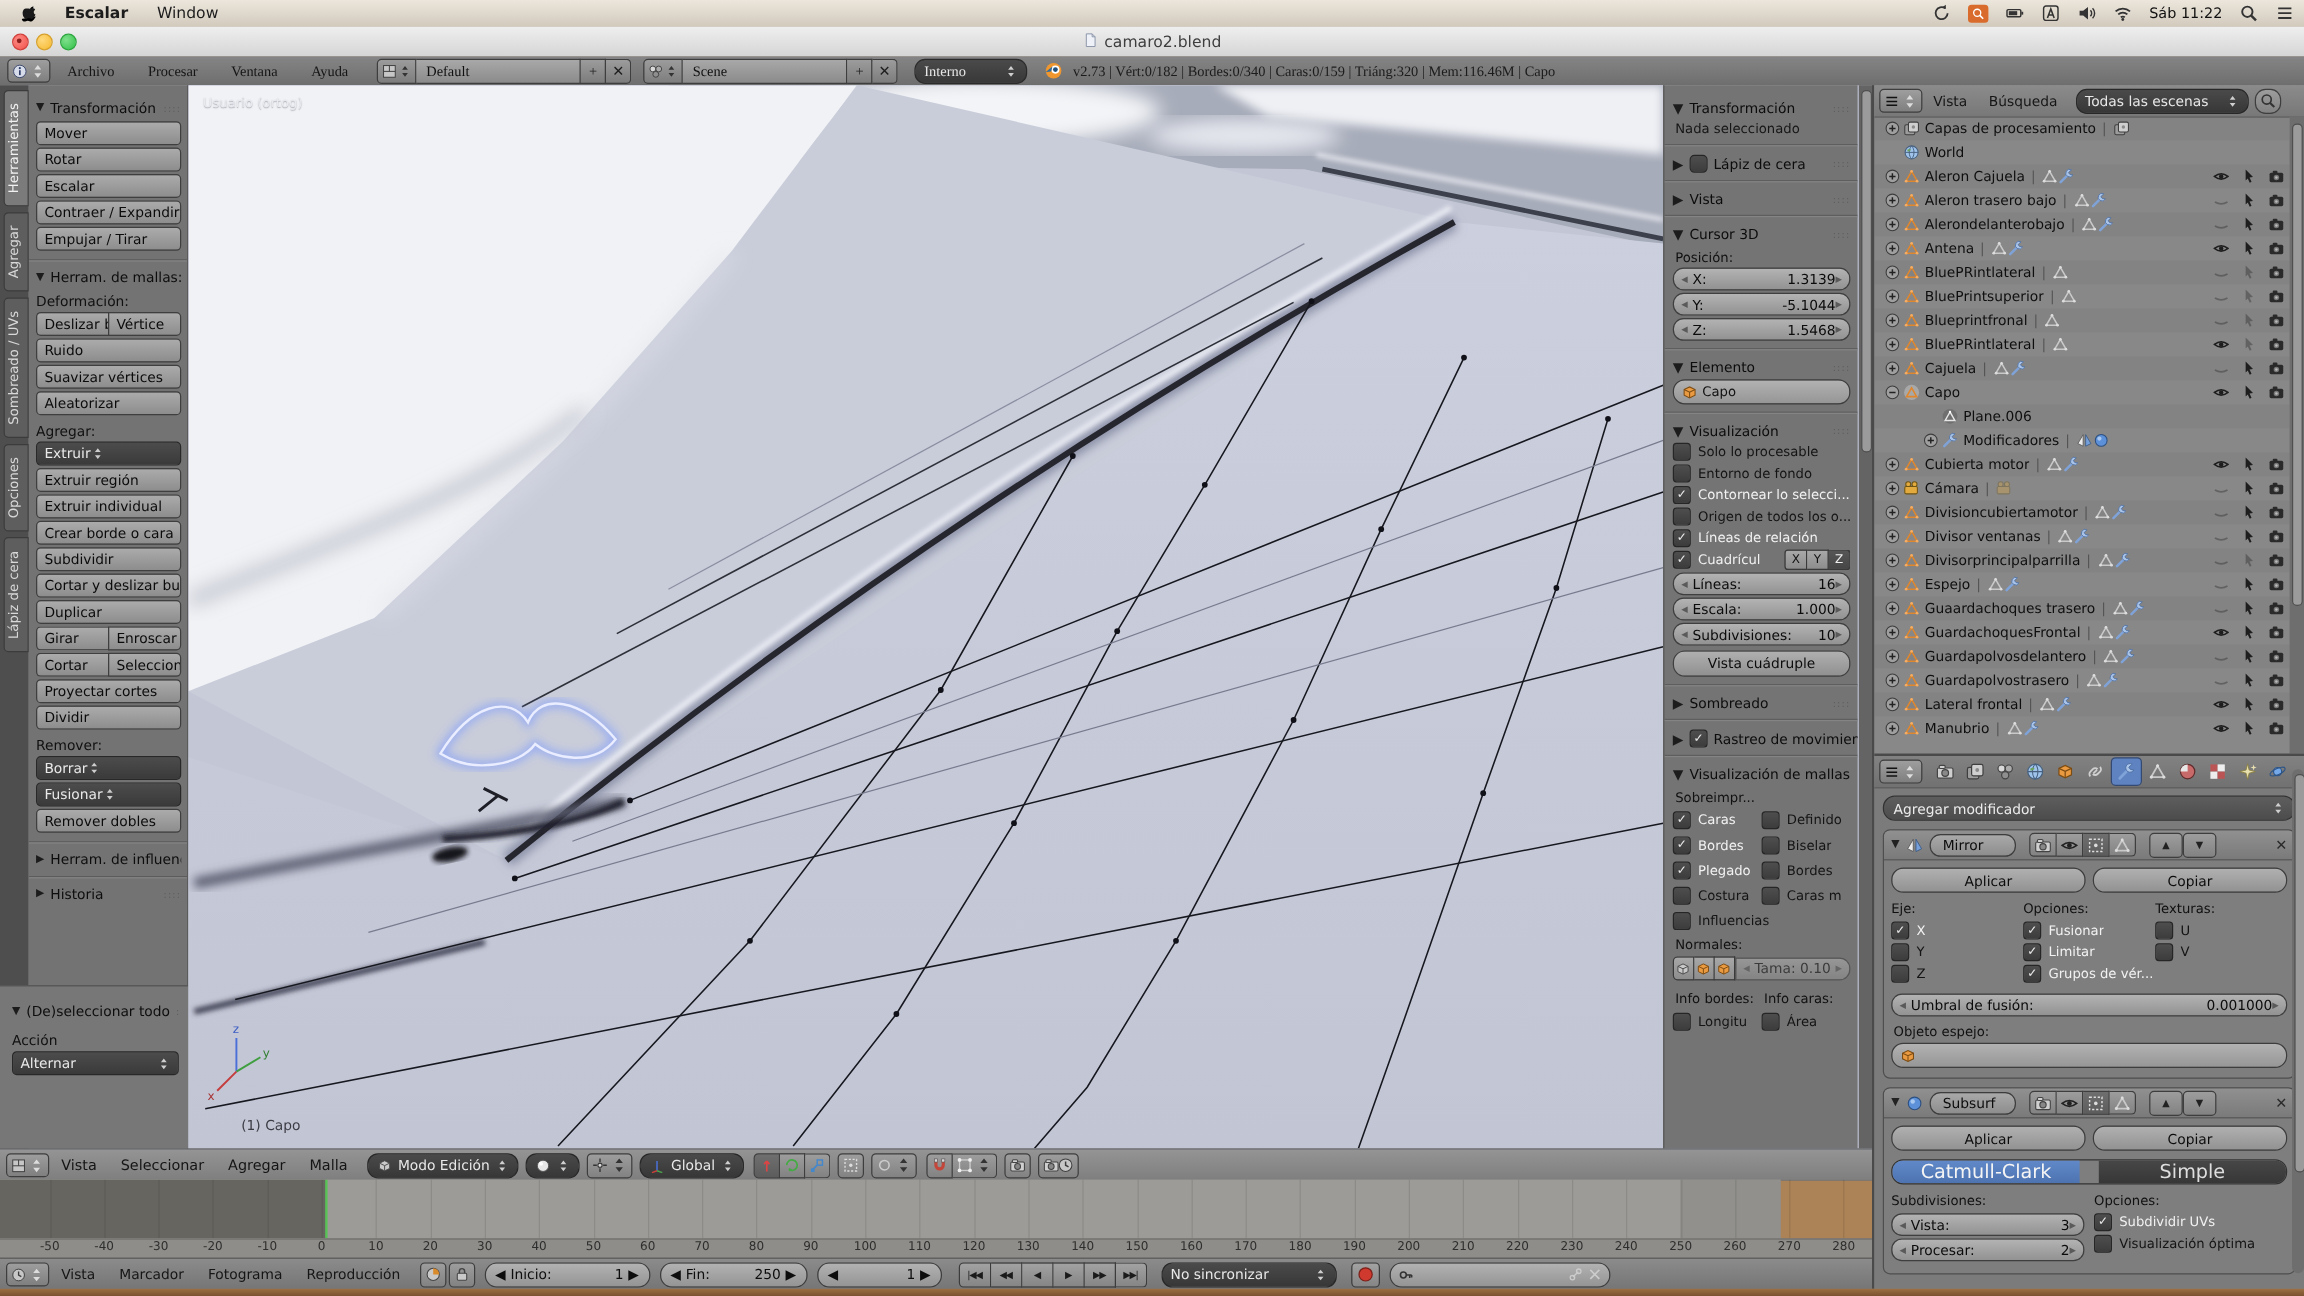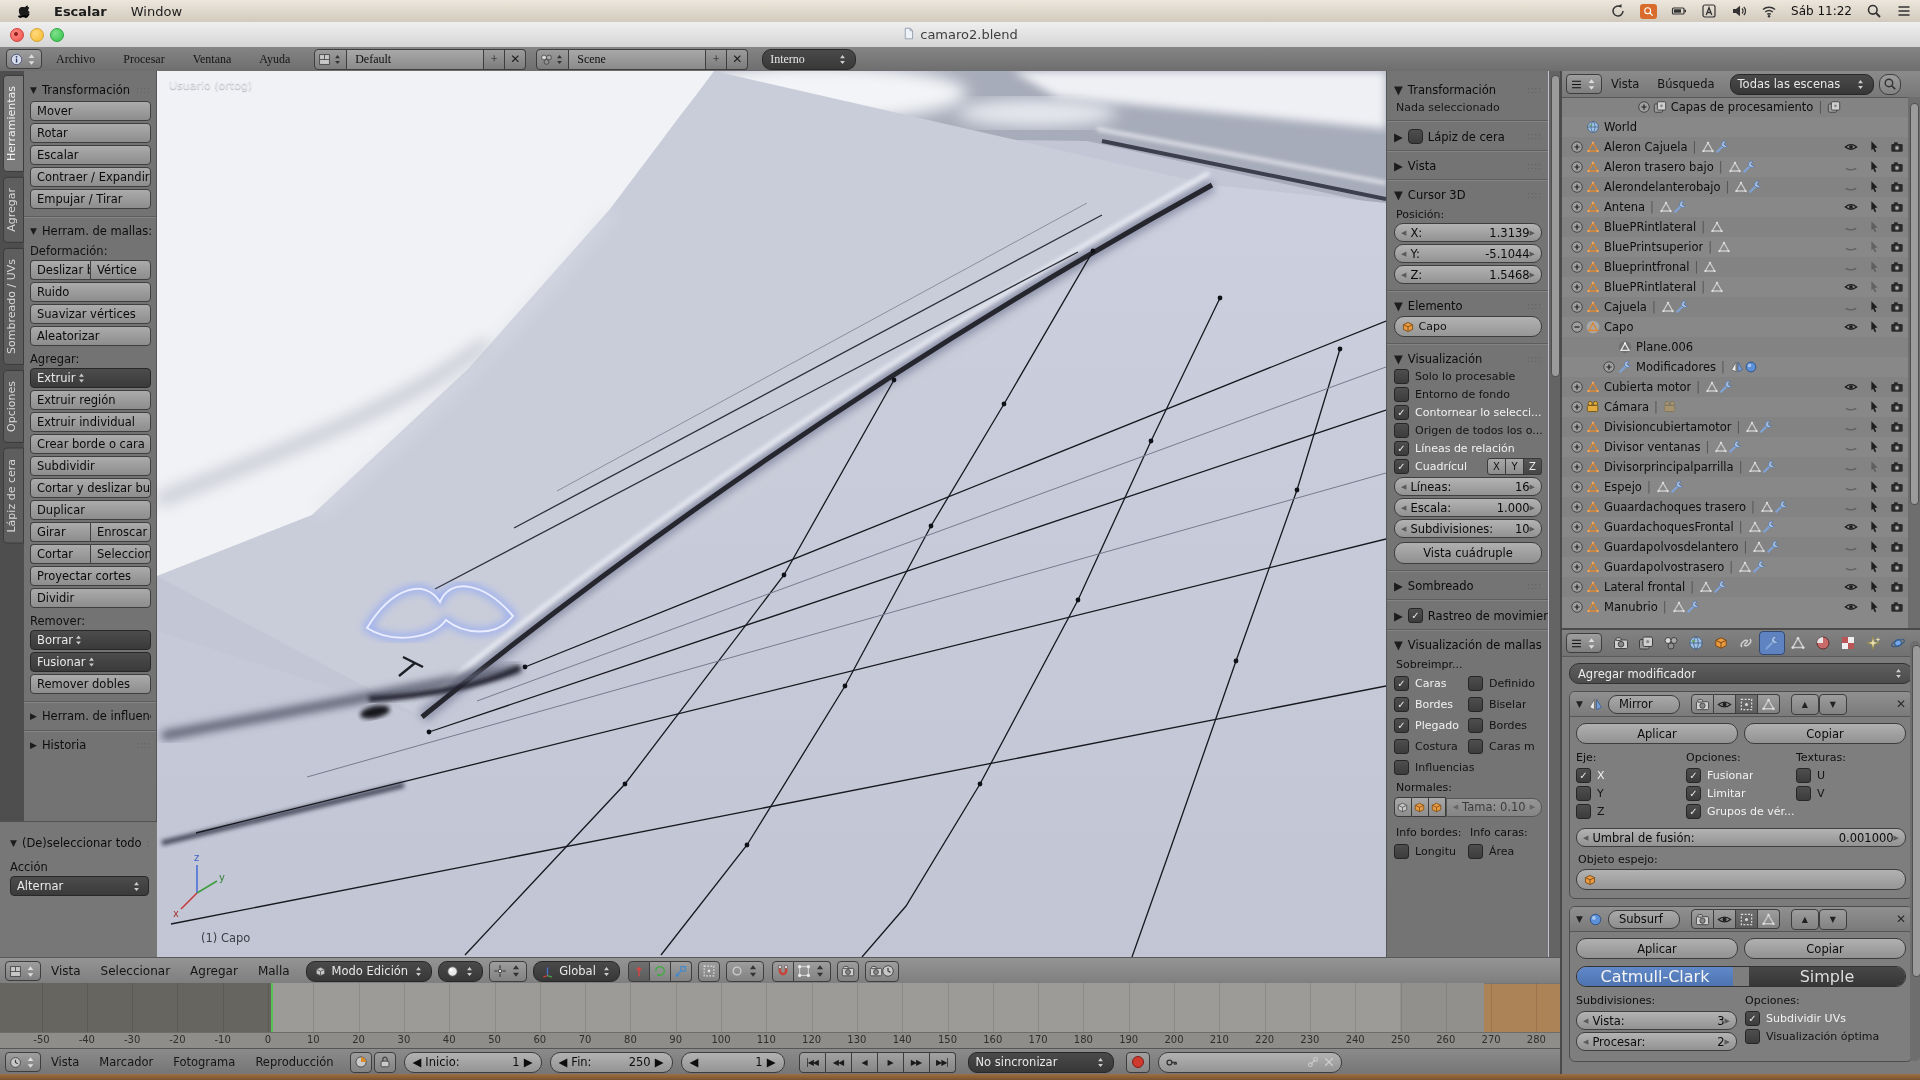--- a/index.html
+++ b/index.html
@@ -540,20 +540,29 @@
       <span class="selname">Scene</span>
       <span class="sqbtn">+</span>
       <span class="sqbtn" style="border-radius:0 4px 4px 0">✕</span>
     </span>
     <span class="ddark" style="margin-left:14px;min-width:78px">
         <span>Interno</span>
         <svg class="udark" style="margin-left:auto">
           <use href="#s-updown"></use>
         </svg>
       </span>
+    <span id="bstats">
+      <svg width="16" height="16">
+          <circle cx="8" cy="8" r="6.5" fill="#f0962e"></circle>
+          <circle cx="9.5" cy="7" r="3.4" fill="#fff"></circle>
+          <circle cx="9.5" cy="7" r="2" fill="#1f4f7a"></circle>
+          <path d="M1.5 9 L7 4.5 L6 8.5 Z" fill="#2a6ca3"></path>
+        </svg>
+      <span>v2.73 | Vért:0/182 | Bordes:0/340 | Caras:0/159 | Triáng:320 | Mem:116.46M | Capo</span>
+    </span>
   </div>
 
   <div id="view3d" class="abs">
 
     <div id="tabscol" class="abs">
         <div class="vtab active">Herramientas</div>
         <div class="vtab">Agregar</div>
         <div class="vtab">Sombreado / UVs</div>
         <div class="vtab">Opciones</div>
         <div class="vtab">Lápiz de cera</div>
@@ -1244,21 +1253,21 @@
               <use href="#s-updown"></use>
             </svg>
           </span>
         <span class="vibtn" style="border-radius:9px;margin-left:5px">
             <svg style="color:#333">
               <use href="#s-mag"></use>
             </svg>
           </span>
       </div>
       <div id="ol-rows" class="abs">
-          <div class="olrow" style="padding-left: 8px; justify-content: center;">
+          <div class="olrow" style="padding-left: 8px;">
             <span class="exp">
               <svg width="13" height="13">
                 <use href="#s-plus"></use>
               </svg>
             </span>
             <svg width="14" height="14">
               <use href="#s-layers"></use>
             </svg>
             <span class="oname">Capas de procesamiento</span>
             <span class="pipe">|</span>

